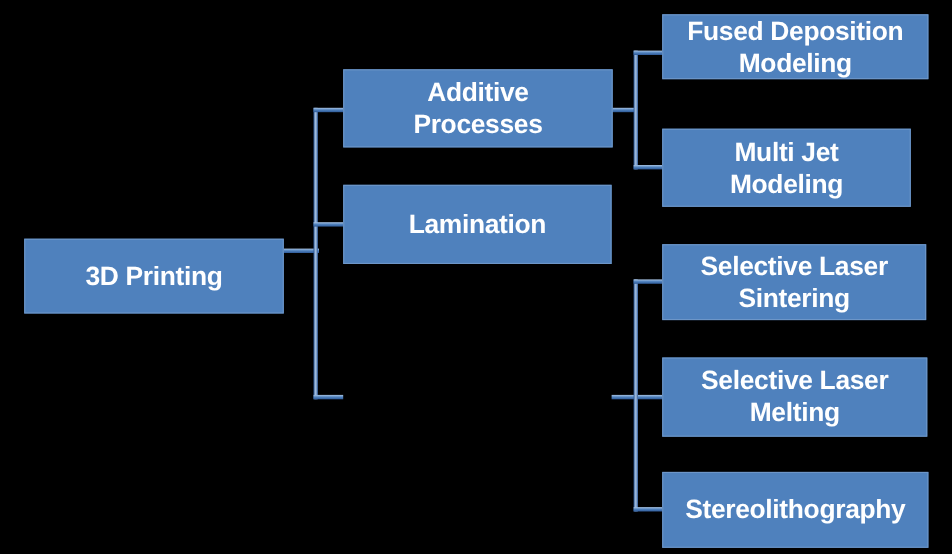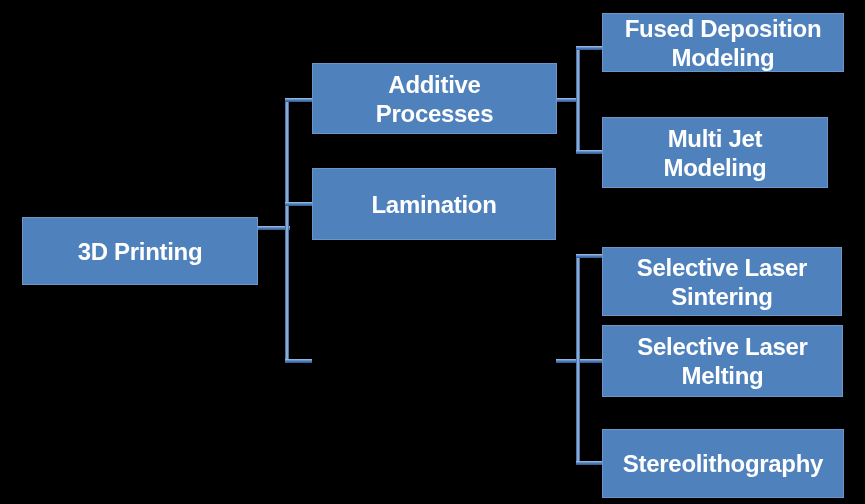--- a/index.html
+++ b/index.html
@@ -31,21 +31,21 @@
     line-height: 29px;
     letter-spacing: -0.3px;
   }
   .node span { display: block; }
   .n-root         { left: 22px;  top: 193px; width: 236px; height: 68px; padding: 0 10px; margin-top: 24px; }
   .n-additive     { left: 312px; top: 63px;  width: 245px; height: 71px; padding: 0 30px; }
   .n-lamination   { left: 312px; top: 168px; width: 244px; height: 72px; padding: 0 10px; }
   .n-solidifying  { left: 312px; top: 325px; width: 244px; height: 72px; padding: 0 30px; }
   .n-fdm          { left: 602px; top: 13px;  width: 242px; height: 59px; padding: 0 10px; }
   .n-mjm          { left: 602px; top: 117px; width: 226px; height: 71px; padding: 0 30px; }
-  .n-sls          { left: 602px; top: 222px; width: 240px; height: 69px; padding: 0 14px; margin-top: 25px; }
+  .n-sls          { left: 602px; top: 222px; width: 240px; height: 69px; padding: 0 14px; }
   .n-slm          { left: 602px; top: 325px; width: 241px; height: 72px; padding: 0 14px; }
   .n-stereo       { left: 602px; top: 429px; width: 242px; height: 69px; padding: 0 2px; }
   
   .connector { position: absolute; }
   .connector.h {
     height: 4px;
     background: linear-gradient(180deg,
       var(--connector-light, #a9c4e4) 0%,
       var(--connector, #4f81bd) 50%,
       var(--connector-dark, #2f5a97) 100%);

